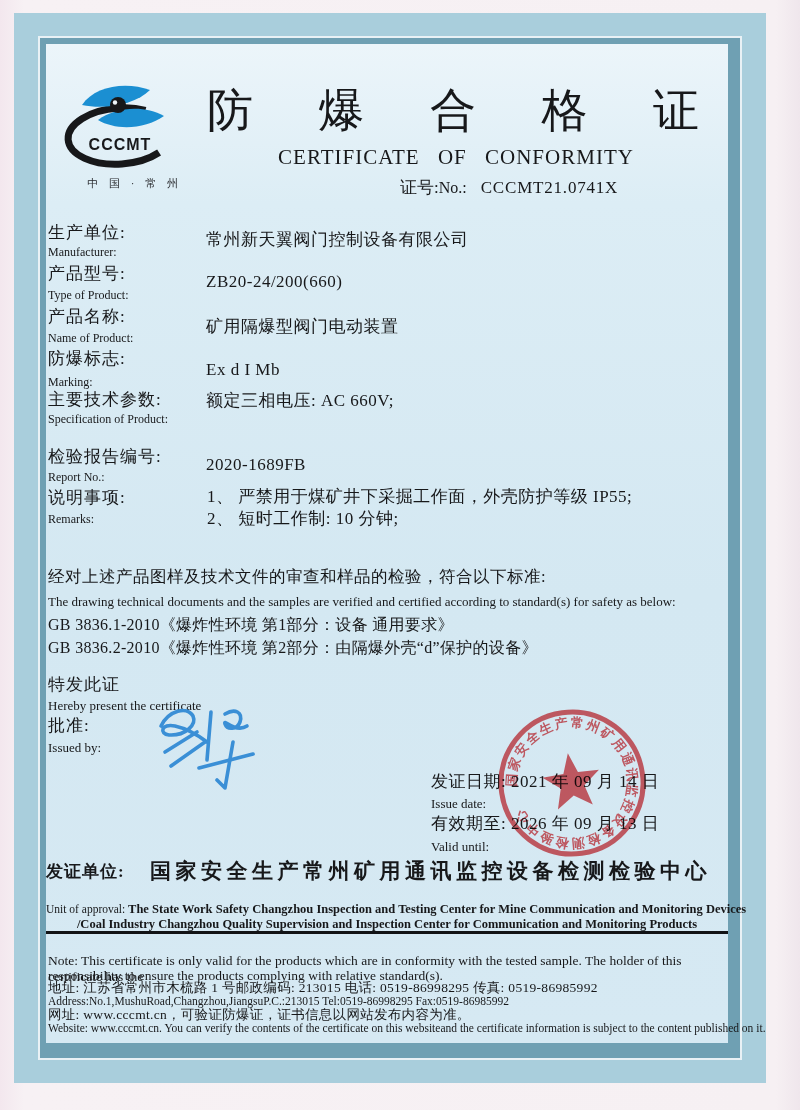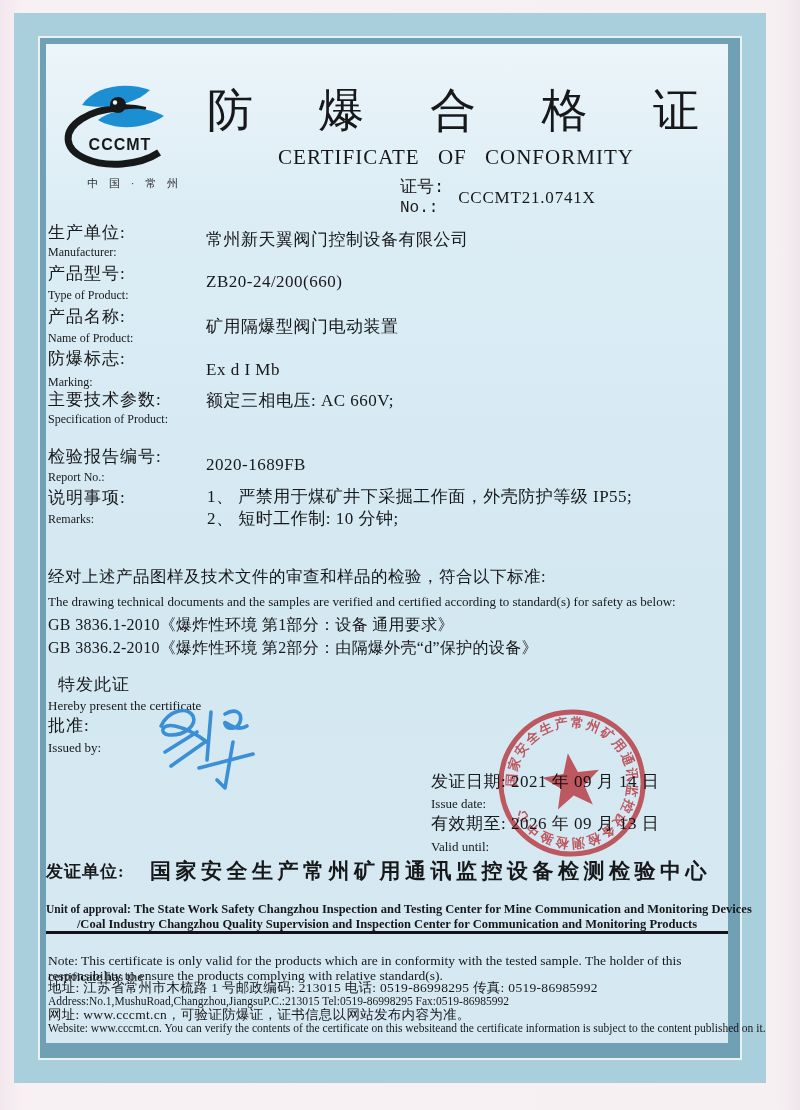--- a/index.html
+++ b/index.html
@@ -20,41 +20,41 @@
   .val{font-size:17px;white-space:nowrap;letter-spacing:0.5px;margin-left:32px;}
   .title-cn{
     left:140px;top:36px;width:540px;text-align:right;
     font-size:46px;font-weight:500;letter-spacing:27px;white-space:nowrap;
   }
   .title-en{
     left:140px;top:101px;width:540px;text-align:center;
     font-size:21px;letter-spacing:1px;word-spacing:12px;white-space:nowrap;
   }
   .certno-block{left:354px;top:134px;display:flex;align-items:center;}
-  .certno-labels{display:flex;flex-direction:column;line-height:20px;text-align:left;font-family:Liberation Mono, monospace;}
+  .certno-labels{display:flex;flex-direction:row;line-height:20px;text-align:left;}
   .certno-cn{font-size:17px;}
   .certno-en{font-size:16px;}
   .certno-val{font-size:17px;margin-left:14px;letter-spacing:0.8px;}
   .frow{position:absolute;left:2px;right:2px;height:46px;}
   .frow .cn-label{position:absolute;left:0;top:0;}
   .frow .en-label{position:absolute;left:0;top:24px;}
   .frow .val{position:absolute;left:126px;top:7px;}
   .std-intro-cn{left:2px;top:522px;font-size:16.5px;letter-spacing:0.5px;white-space:nowrap;}
   .std-intro-en{left:2px;top:550px;font-size:13px;white-space:nowrap;}
   .std-item{left:2px;font-size:16px;letter-spacing:0.3px;white-space:nowrap;}
   .sig-svg{left:95px;top:652px;}
   .stamp-svg{left:446px;top:659px;mix-blend-mode:multiply;opacity:0.88;}
   .dates{left:385px;}
   .date-cn{font-size:17px;letter-spacing:0.5px;white-space:nowrap;}
   .date-en{font-size:13px;white-space:nowrap;}
   .unit-label{left:0;top:816px;font-size:17px;font-weight:bold;letter-spacing:1px;}
   .unit-line1{left:104px;top:813px;font-size:21px;font-weight:bold;letter-spacing:4.5px;white-space:nowrap;}
   .unit-line2{left:104px;top:835px;font-size:21px;font-weight:bold;letter-spacing:4.5px;white-space:nowrap;}
   .unit-en1{left:0;top:858px;font-size:12.5px;font-weight:bold;white-space:nowrap;}
-  .unit-en1 .pre{font-weight:bold;font-size:11.5px;}
+  .unit-en1 .pre{font-weight:normal;font-size:11.5px;}
   .unit-en2{left:0;top:873px;width:100%;text-align:center;font-size:12.5px;font-weight:bold;white-space:nowrap;}
   .divider{left:0;right:0;top:887px;height:2.5px;background:#121316;}
   .foot-cn{font-size:13.5px;letter-spacing:0.3px;white-space:nowrap;}
   .foot-en{font-size:11.5px;}
   .logo-wrap{left:6px;top:34px;width:130px;text-align:right;}
   .logo-cap{font-size:11px;letter-spacing:4px;margin-top:2px;color:#26272b;white-space:nowrap;}
 </style>
 </head>
 <body>
 
@@ -120,21 +120,21 @@
         <span class="en-label" style="top:26px">Remarks:</span>
         <span class="val" style="top:-1px;left:127px">1、 严禁用于煤矿井下采掘工作面，外壳防护等级 IP55;</span>
         <span class="val" style="top:21px;left:127px">2、 短时工作制: 10 分钟;</span>
       </div>
 
       <div class="abs std-intro-cn">经对上述产品图样及技术文件的审查和样品的检验，符合以下标准:</div>
       <div class="abs std-intro-en">The drawing technical documents and the samples are verified and certified according to standard(s) for safety as below:</div>
       <div class="abs std-item" style="top:571px">GB 3836.1-2010《爆炸性环境 第1部分：设备 通用要求》</div>
       <div class="abs std-item" style="top:594px">GB 3836.2-2010《爆炸性环境 第2部分：由隔爆外壳“d”保护的设备》</div>
 
-      <div class="abs cn-label" style="left:12px;top:629px">特发此证</div>
+      <div class="abs cn-label" style="left:2px;top:629px">特发此证</div>
       <div class="abs en-label" style="left:2px;top:654px;font-size:13px">Hereby present the certificate</div>
       <div class="abs cn-label" style="left:2px;top:670px">批准:</div>
       <div class="abs en-label" style="left:2px;top:696px;font-size:13px">Issued by:</div>
 
       <svg class="abs sig-svg" width="140" height="105" viewBox="0 0 140 105">
         <g fill="none" stroke="#3a8fd6" stroke-width="3.6" stroke-linecap="round" stroke-linejoin="round">
           <path d="M20,30 C28,14 46,10 52,20 C56,29 44,40 28,39 C18,38 20,27 34,30 C48,33 58,40 66,46"></path>
           <path d="M24,56 L56,36"></path>
           <path d="M30,70 L64,46"></path>
           <path d="M70,16 L66,64"></path>

